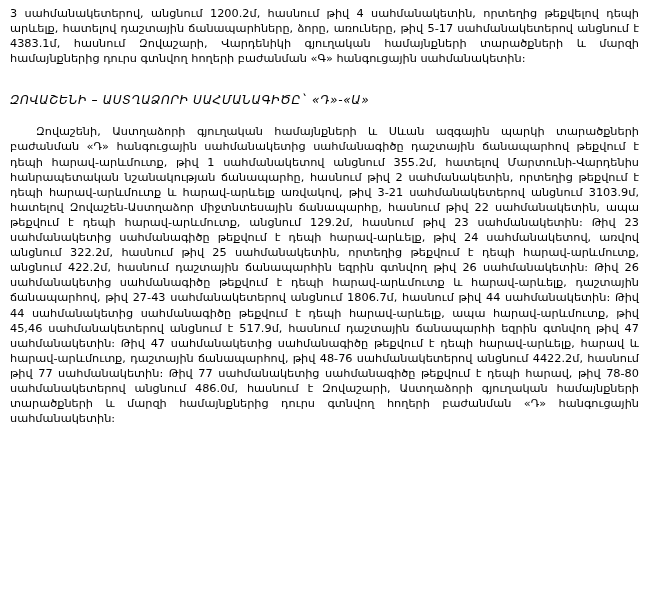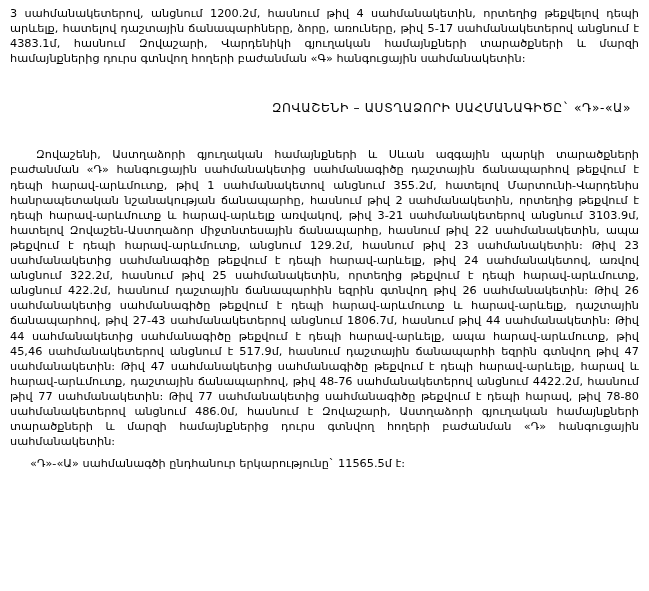--- a/index.html
+++ b/index.html
@@ -25,35 +25,35 @@
     font-size: 11.3px;
     line-height: 15.1px;
     text-align: justify;
     text-justify: inter-word;
     margin: 0;
     letter-spacing: 0px;
     word-spacing: 0px;
   }
   .para.indent {
     text-indent: 26px;
-    margin-top: 7px;
   }
   .quote-line {
     font-size: 11.3px;
     line-height: 15.1px;
     margin: 0;
     text-indent: 20px;
   }
   .heading {
     font-size: 12.2px;
     line-height: 15px;
-    text-align: right;
-    margin: 8px;
+    text-align: left;
+    margin: 0;
     letter-spacing: 0.6px;
     font-weight: normal;
+    font-style: italic;
   }
   .gap-sm { height: 7px; }
   .gap-lg { height: 16px; }
   .gap-xl { height: 20px; }
   .tight { text-align: justify; }
 </style>
 </head>
 <body>
 
 <div class="page">
@@ -66,15 +66,14 @@
   <div class="gap-xl"></div>
 
   <h2 class="heading">ԶՈՎԱՇԵՆԻ – ԱՍՏՂԱՁՈՐԻ ՍԱՀՄԱՆԱԳԻԾԸ` «Դ»-«Ա»</h2>
 
   <div class="gap-lg"></div>
 
   <p class="para indent">Զովաշենի, Աստղաձորի գյուղական համայնքների և Սևան ազգային պարկի տարածքների բաժանման «Դ» հանգուցային սահմանակետից սահմանագիծը դաշտային ճանապարհով թեքվում է դեպի հարավ-արևմուտք, թիվ 1 սահմանակետով անցնում 355.2մ, հատելով Մարտունի-Վարդենիս հանրապետական նշանակության ճանապարհը, հասնում թիվ 2 սահմանակետին, որտեղից թեքվում է դեպի հարավ-արևմուտք և հարավ-արևելք առվակով, թիվ 3-21 սահմանակետերով անցնում 3103.9մ, հատելով Զովաշեն-Աստղաձոր միջտնտեսային ճանապարհը, հասնում թիվ 22 սահմանակետին, ապա թեքվում է դեպի հարավ-արևմուտք, անցնում 129.2մ, հասնում թիվ 23 սահմանակետին: Թիվ 23 սահմանակետից սահմանագիծը թեքվում է դեպի հարավ-արևելք, թիվ 24 սահմանակետով, առվով անցնում 322.2մ, հասնում թիվ 25 սահմանակետին, որտեղից թեքվում է դեպի հարավ-արևմուտք, անցնում 422.2մ, հասնում դաշտային ճանապարհին եզրին գտնվող թիվ 26 սահմանակետին: Թիվ 26 սահմանակետից սահմանագիծը թեքվում է դեպի հարավ-արևմուտք և հարավ-արևելք, դաշտային ճանապարհով, թիվ 27-43 սահմանակետերով անցնում 1806.7մ, հասնում թիվ 44 սահմանակետին: Թիվ 44 սահմանակետից սահմանագիծը թեքվում է դեպի հարավ-արևելք, ապա հարավ-արևմուտք, թիվ 45,46 սահմանակետերով անցնում է 517.9մ, հասնում դաշտային ճանապարհի եզրին գտնվող թիվ 47 սահմանակետին: Թիվ 47 սահմանակետից սահմանագիծը թեքվում է դեպի հարավ-արևելք, հարավ և հարավ-արևմուտք, դաշտային ճանապարհով, թիվ 48-76 սահմանակետերով անցնում 4422.2մ, հասնում թիվ 77 սահմանակետին: Թիվ 77 սահմանակետից սահմանագիծը թեքվում է դեպի հարավ, թիվ 78-80 սահմանակետերով անցնում 486.0մ, հասնում է Զովաշարի, Աստղաձորի գյուղական համայնքների տարածքների և մարզի համայնքներից դուրս գտնվող հողերի բաժանման «Դ» հանգուցային սահմանակետին:</p>
 
   <div class="gap-sm"></div>
 
-  <p class="quote-line">«Դ»-«Ա» սահմանագծի ընդհանուր երկարությունը` 11565.5մ է:</p>
 
 </div>
 
 </body></html>

